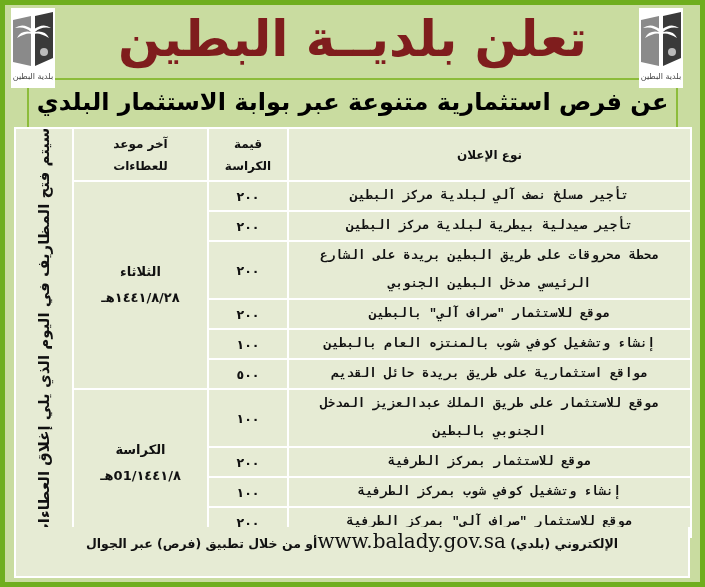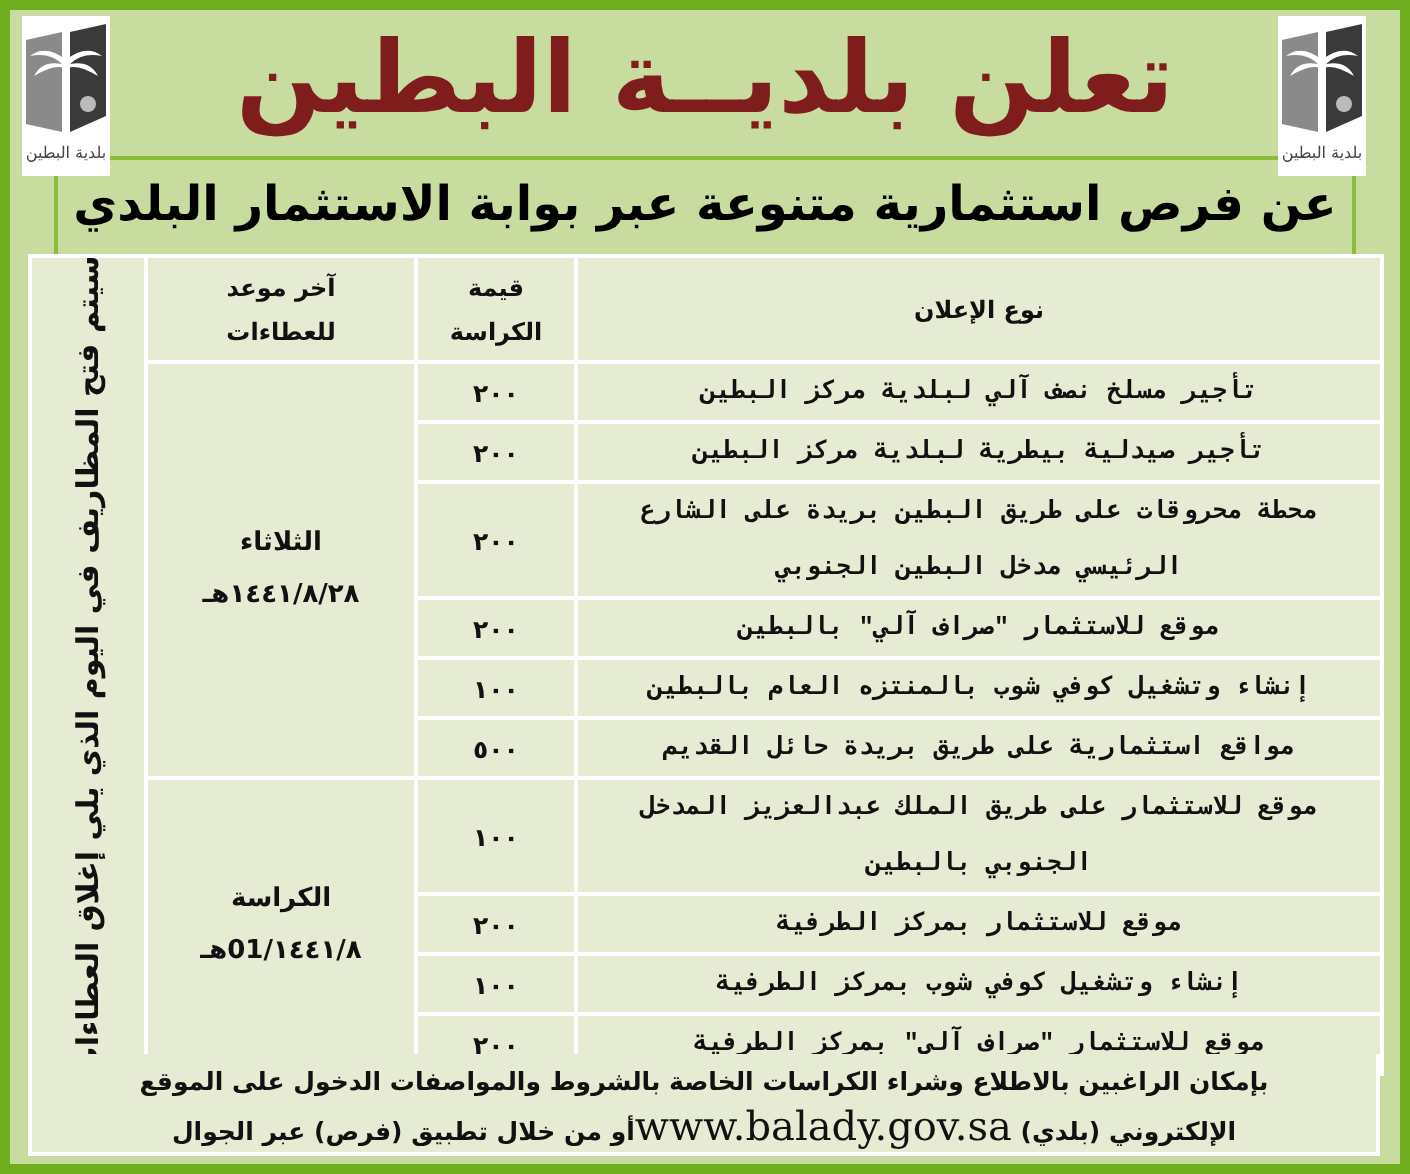--- a/index.html
+++ b/index.html
@@ -167,19 +167,18 @@
       <td>١٠٠</td>
     </tr>
     <tr style="height:29px">
       <td class="cell-type">موقع للاستثمار "صراف آلي" بمركز الطرفية</td>
       <td>٢٠٠</td>
     </tr>
   </tbody>
     </table>
 
   <div class="footer">
-    <div>بإمكان الراغبين بالاطلاع وشراء الكراسات الخاصة بالشروط والمواصفات الدخول على الموقع</div>
     <div>
       <span>الإلكتروني (بلدي)</span>
       <span class="url">www.balady.gov.sa</span><span>أو من خلال تطبيق (فرص) عبر الجوال</span>
     </div>
   </div>
 </div>
 
 </body></html>

